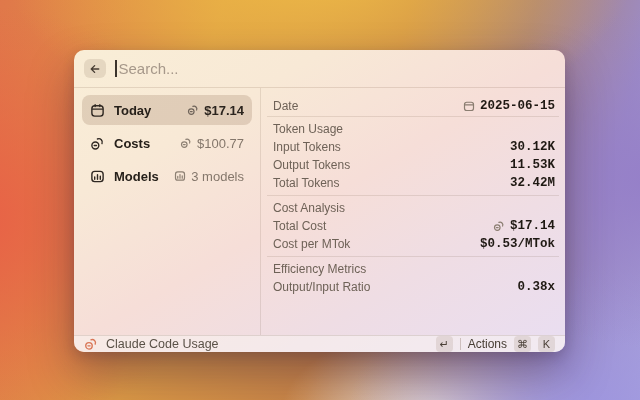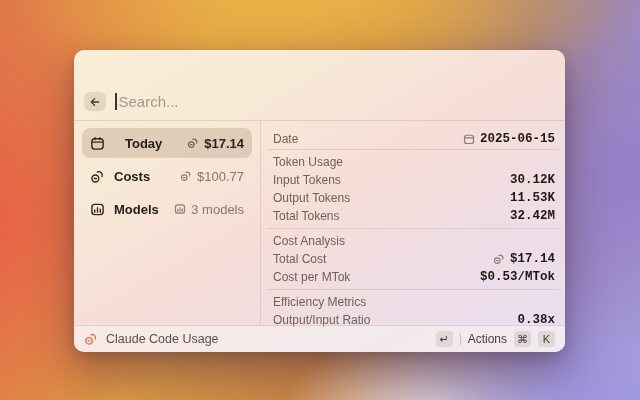--- a/index.html
+++ b/index.html
@@ -18,53 +18,53 @@
   }
   .window{
     position:absolute; left:74px; top:50px; width:491px; height:302px;
     border-radius:10px; overflow:hidden;
     background:linear-gradient(150deg,#f9eed7 0%,#f8e9d6 25%,#f6ded8 50%,#efdde4 72%,#e9def2 100%);
     box-shadow:0 22px 45px rgba(50,25,55,0.40), 0 4px 12px rgba(50,25,55,0.18);
     display:flex; flex-direction:column;
   }
   
   .header{ flex:none; height:38px; display:flex; align-items:center; gap:9px;
-    padding:0 10px; border-bottom:1px solid rgba(96,66,44,0.14);margin-top:33px; }
+    padding:0 10px; border-bottom:1px solid rgba(96,66,44,0.14); }
   .back-btn{ width:22px; height:19px; border-radius:6px; background:rgba(104,70,44,0.13);
     display:flex; align-items:center; justify-content:center; color:#473d33; cursor:pointer; }
   .search-wrap{ flex:1; display:flex; align-items:center; }
   .caret{ width:1.5px; height:17px; background:#3c342c; flex:none; }
   .search-input{ flex:1; border:0; background:transparent; outline:0;
     font-family:"Liberation Sans",sans-serif; font-size:15px; color:#2b241e; padding-left:2px; }
   .search-input::placeholder{ color:#a6988a; }
   
   .body{ flex:1; display:flex; min-height:0; }
   .sidebar{ flex:none; width:187px; padding:7px 8px; display:flex; flex-direction:column; gap:3px;
     border-right:1px solid rgba(96,66,44,0.13); }
   .side-row{ flex:none; height:30px; display:flex; align-items:center; padding:0 8px;
     border-radius:8px; cursor:pointer; }
-  .side-row.selected{ background:rgba(117,78,48,0.18);gap:11px; }
+  .side-row.selected{ background:rgba(117,78,48,0.18); }
   .side-icon{ color:#2f2822; display:flex; }
   .side-label{ margin-left:9px; font-size:13px; font-weight:700; color:#26201a; }
   .side-acc{ margin-left:auto; display:flex; align-items:center; gap:5px;
     color:#84776b; font-size:13px; font-weight:500; }
   .side-acc .acc-icon{ color:#8d8073; display:flex; }
   .side-row.selected .acc-text{ color:#2b241e; font-weight:700; }
   .side-row.selected .acc-icon{ color:#6f645a; }
   
   .details{ flex:1; min-width:0; padding:3px 10px 0 12px; }
   .d-row{ height:18px; display:flex; align-items:center; }
   .d-row.tall{ height:20px; margin-top:2px;align-items:flex-end; }
   .d-label{ font-size:12px; color:#6e6257; }
   .d-value{ margin-left:auto; display:flex; align-items:center; gap:5px;
     font-size:12.5px; font-weight:700; color:#1f1913;font-family:Liberation Mono, monospace; }
   .d-value .val-icon{ color:#8b7e71; display:flex; }
   .d-divider{ height:1px; background:rgba(96,66,44,0.13); margin:3px -4px 3px -6px; }
   
-  .footer{ flex:none; height:27px; display:flex; align-items:center; gap:8px; padding:0 10px;
+  .footer{ flex:none; height:17px; display:flex; align-items:center; gap:8px; padding:0 10px;
     border-top:1px solid rgba(96,66,44,0.15); background:rgba(250,246,241,0.5); }
   .app-icon{ color:#d97757; display:flex; }
   .app-name{ font-size:12.5px; font-weight:500; color:#5a5147; }
   .footer-right{ margin-left:auto; display:flex; align-items:center; gap:7px; }
   .primary-label{ font-size:12px; font-weight:700; color:#1f1913; cursor:pointer; }
   .kbd{ min-width:17px; height:16px; padding:0 3px; border-radius:4px;
     background:rgba(104,70,44,0.12); color:#4a4037; font-size:11px; line-height:16px;
     display:flex; align-items:center; justify-content:center; }
   .vdiv{ width:1px; height:12px; background:rgba(96,66,44,0.25); }
   .actions-label{ font-size:12px; font-weight:500; color:#463d34; cursor:pointer; }

